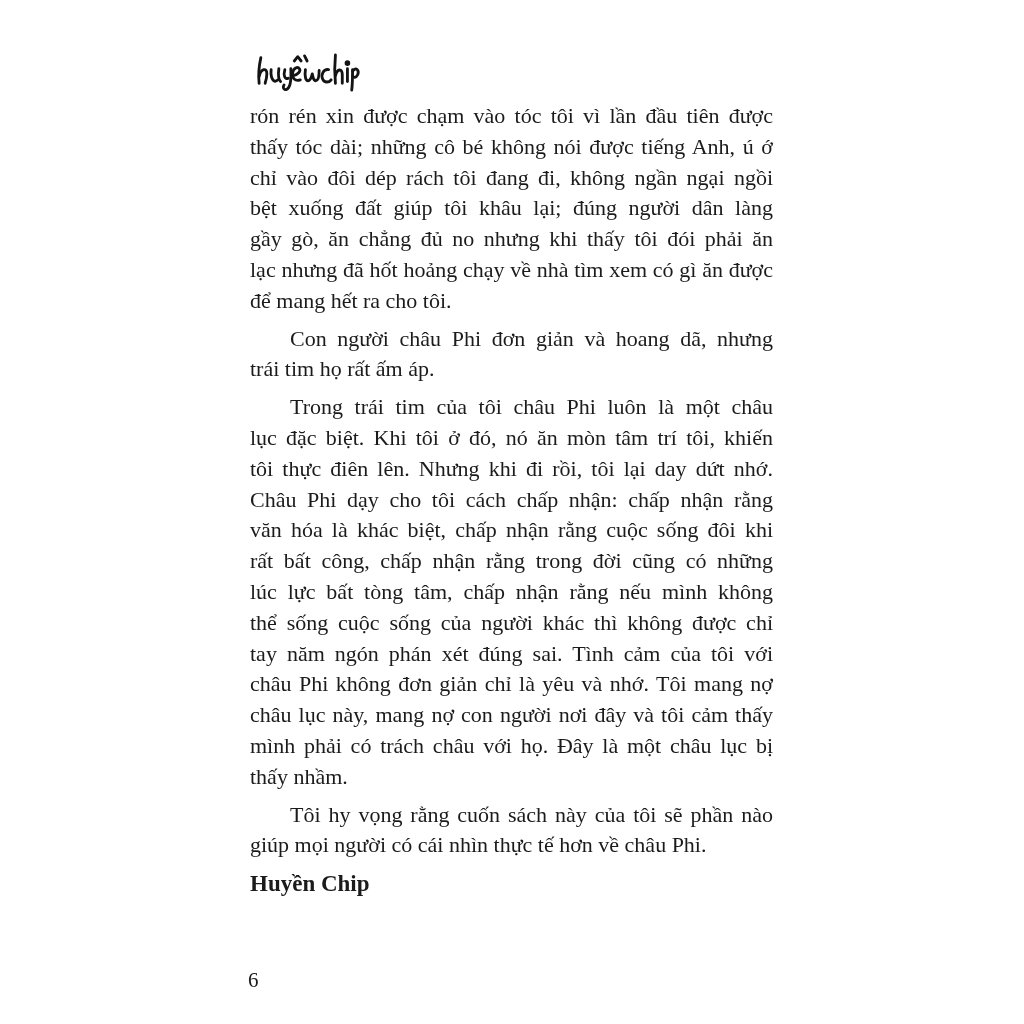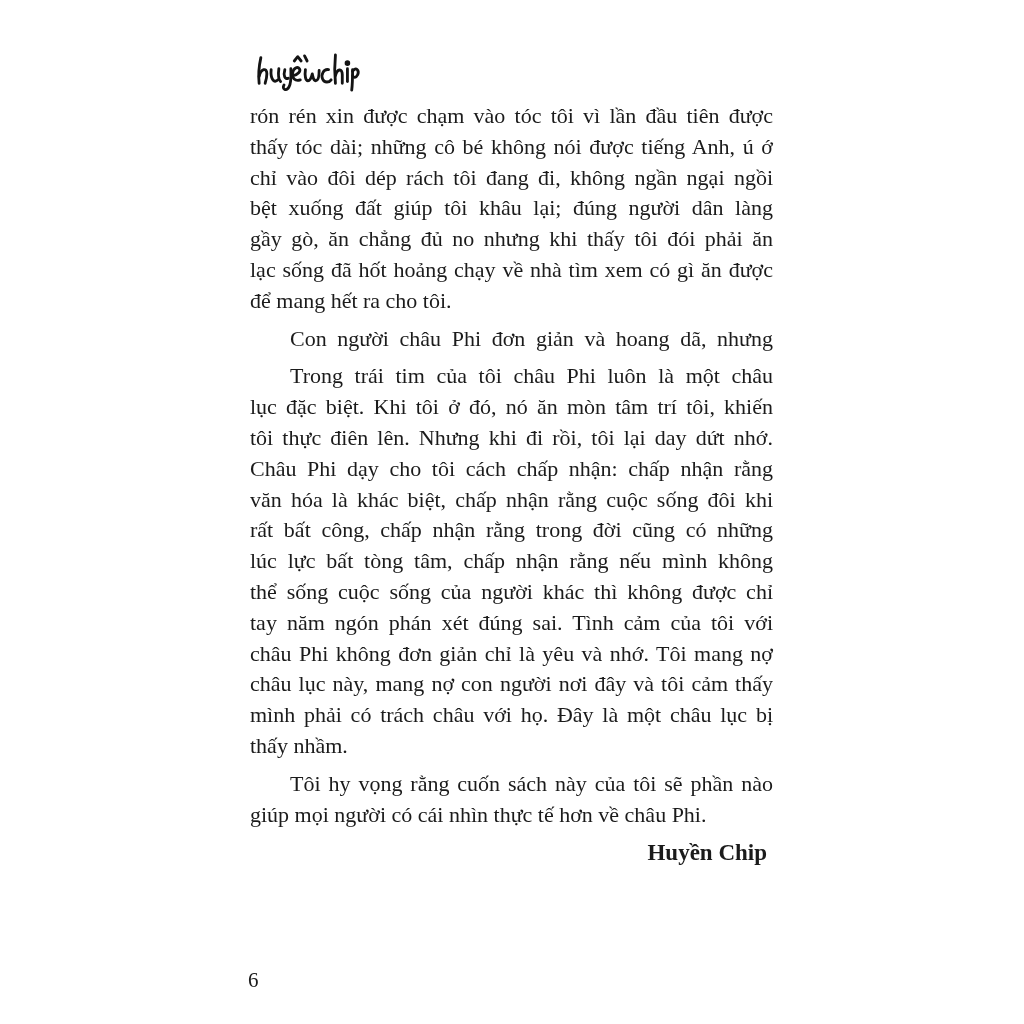--- a/index.html
+++ b/index.html
@@ -34,21 +34,20 @@
     line-height: 30.8px;
   }
   .paragraph + .paragraph { margin-top: 7px; }
   .line { text-align: justify; text-align-last: justify; }
   .line.last { text-align-last: left; }
   .line.indent { padding-left: 40px; }
 
   .signature {
     margin-top: 8px;
     padding-right: 6px;
-    text-align: right;
     font-weight: bold;
     font-size: 23px;
     line-height: 30.8px;
   }
 
   .page-number {
     position: absolute;
     left: 248px;
     top: 966px;
     font-size: 21px;
@@ -94,25 +93,26 @@
   </div>
 
   <div class="body-text">
 
     <div class="paragraph">
         <div class="line">rón rén xin được chạm vào tóc tôi vì lần đầu tiên được</div>
         <div class="line">thấy tóc dài; những cô bé không nói được tiếng Anh, ú ớ</div>
         <div class="line">chỉ vào đôi dép rách tôi đang đi, không ngần ngại ngồi</div>
         <div class="line">bệt xuống đất giúp tôi khâu lại; đúng người dân làng</div>
         <div class="line">gầy gò, ăn chẳng đủ no nhưng khi thấy tôi đói phải ăn</div>
-        <div class="line">lạc sống đã hốt hoảng chạy về nhà tìm xem có gì ăn được</div>
+        <div class="line">lạc nhưng đã hốt hoảng chạy về nhà tìm xem có gì ăn được</div>
         <div class="line last">để mang hết ra cho tôi.</div>
       </div>
       <div class="paragraph">
         <div class="line indent">Con người châu Phi đơn giản và hoang dã, nhưng</div>
+        <div class="line last">trái tim họ rất ấm áp.</div>
       </div>
       <div class="paragraph">
         <div class="line indent">Trong trái tim của tôi châu Phi luôn là một châu</div>
         <div class="line">lục đặc biệt. Khi tôi ở đó, nó ăn mòn tâm trí tôi, khiến</div>
         <div class="line">tôi thực điên lên. Nhưng khi đi rồi, tôi lại day dứt nhớ.</div>
         <div class="line">Châu Phi dạy cho tôi cách chấp nhận: chấp nhận rằng</div>
         <div class="line">văn hóa là khác biệt, chấp nhận rằng cuộc sống đôi khi</div>
         <div class="line">rất bất công, chấp nhận rằng trong đời cũng có những</div>
         <div class="line">lúc lực bất tòng tâm, chấp nhận rằng nếu mình không</div>
         <div class="line">thể sống cuộc sống của người khác thì không được chỉ</div>

